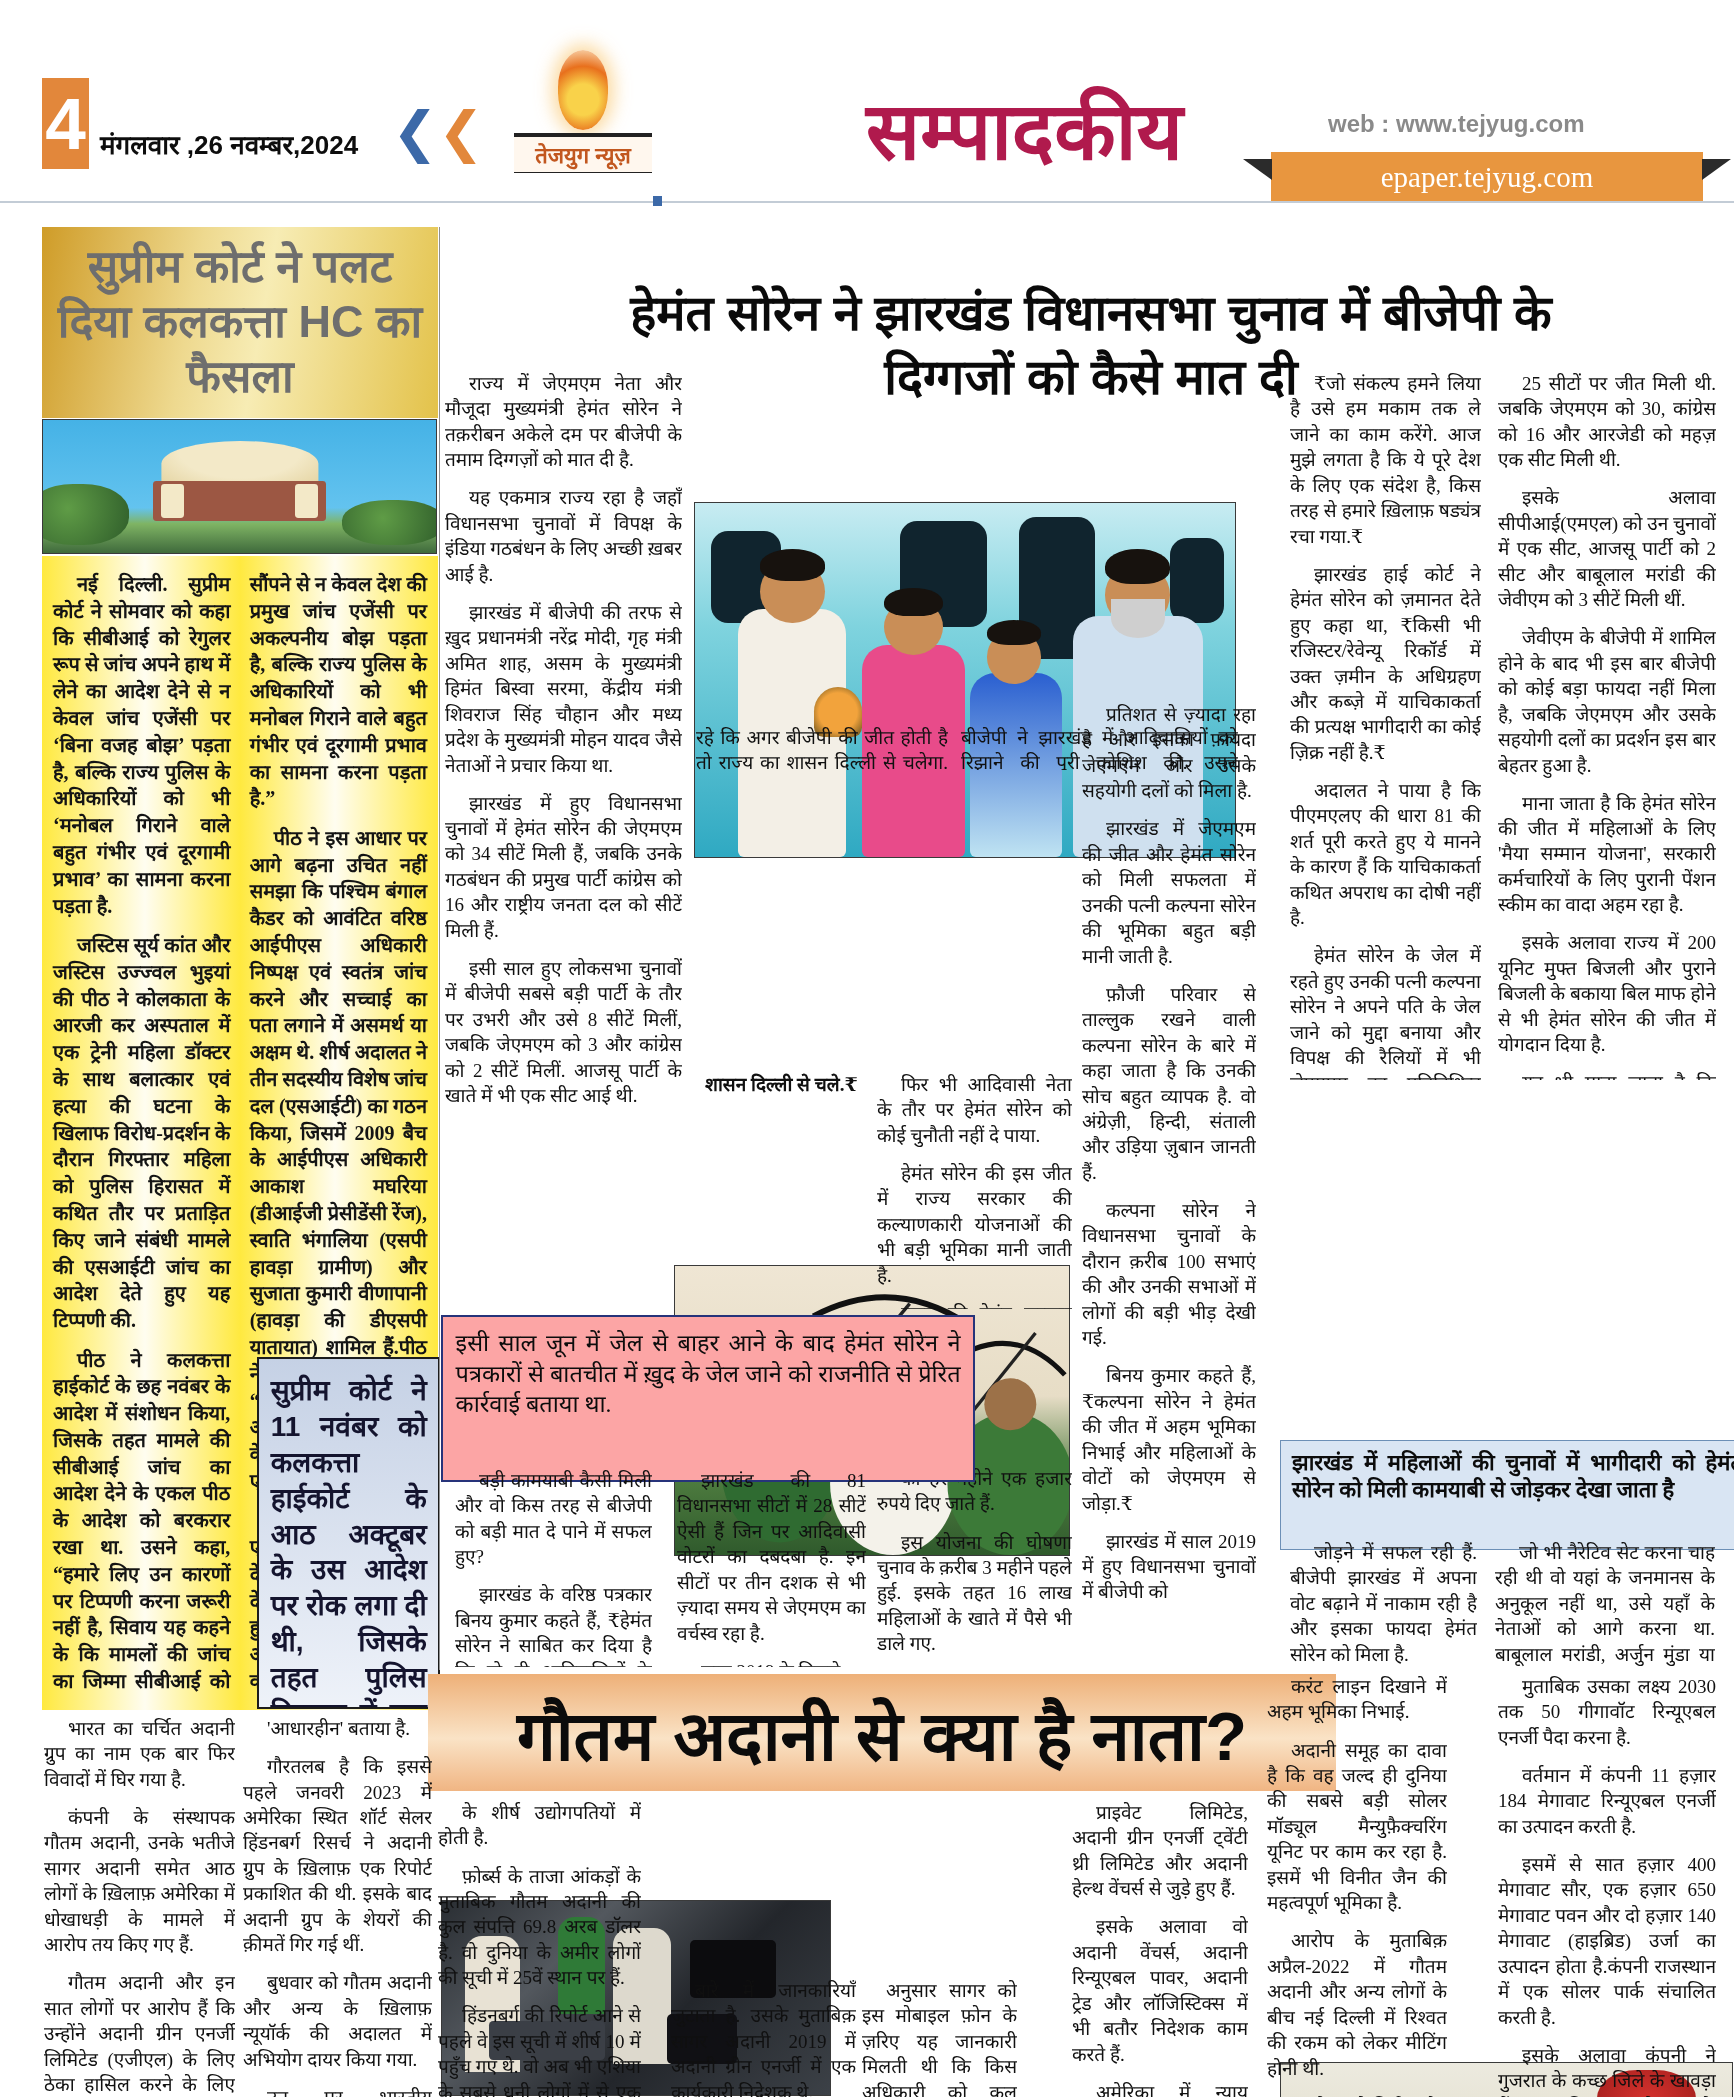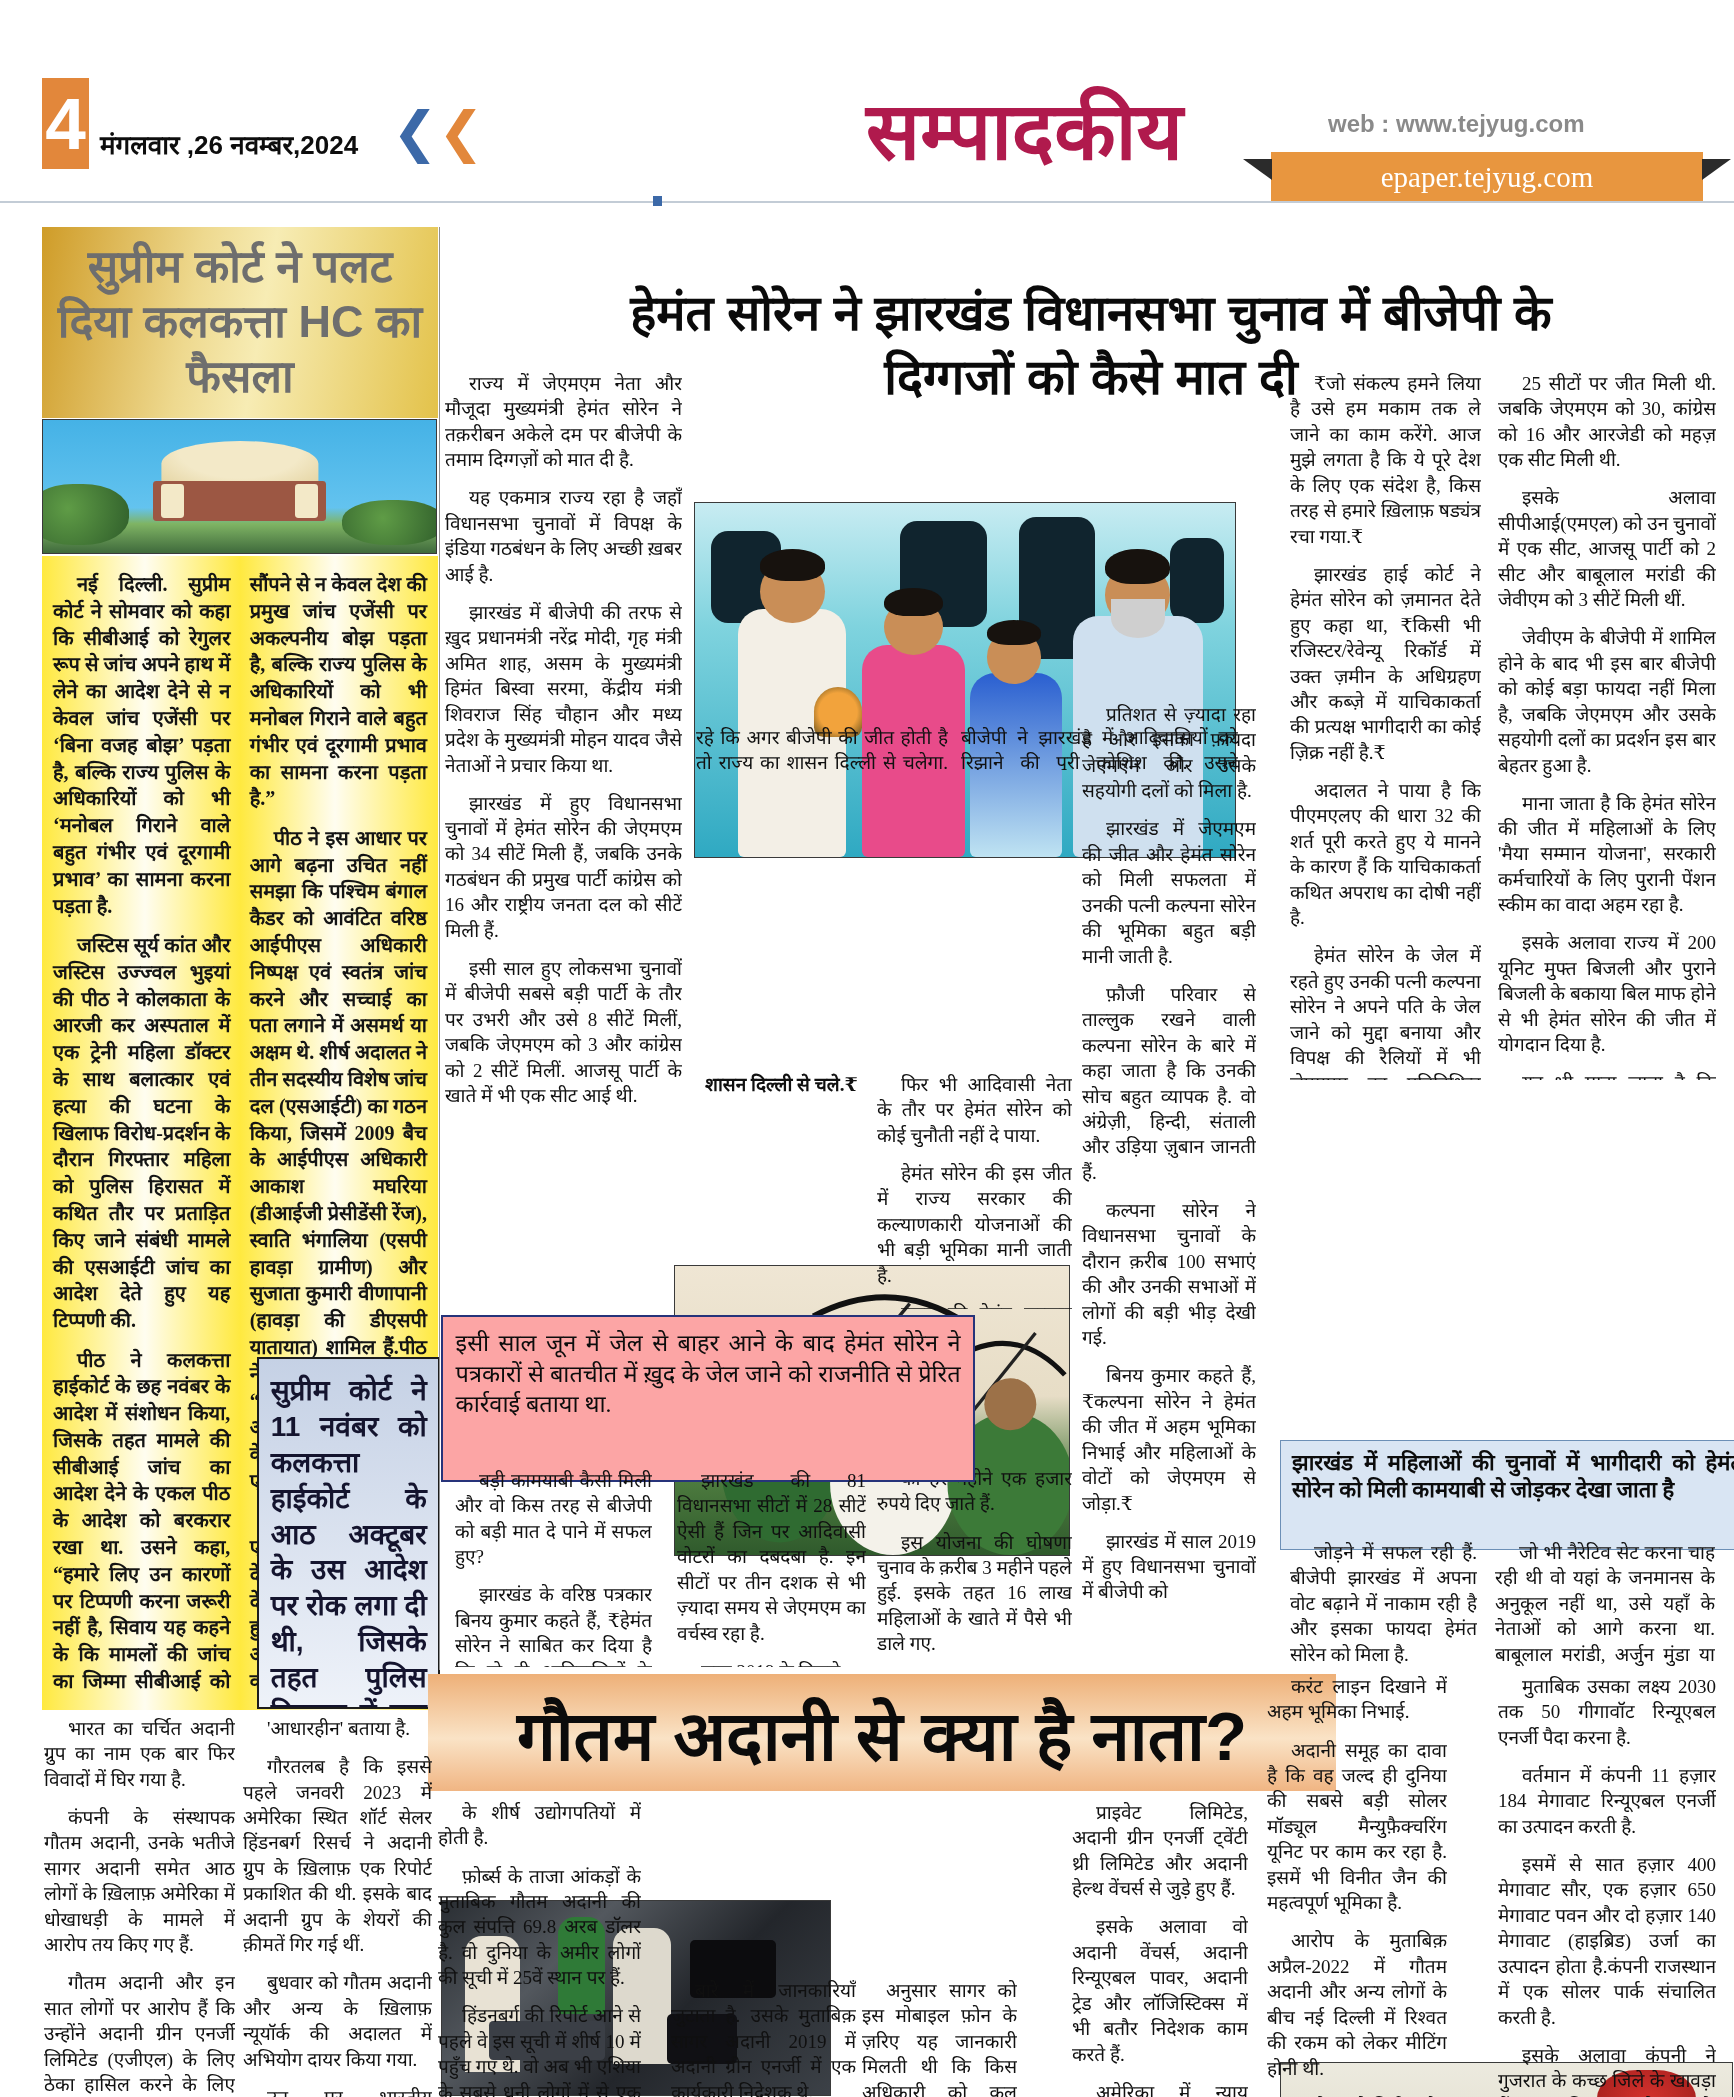--- a/index.html
+++ b/index.html
@@ -68,20 +68,24 @@
 <body>
 
 <div id="page">
 
   <div class="abs" style="left:0;top:0;width:1734px;height:203px;">
     <div class="abs pagenum" style="left:42px;top:78px;width:47px;height:91px;font-size:73px;">
       <span>4</span>
     </div>
     <div class="abs date" style="left:100px;top:126px;font-size:26px;">मंगलवार ,26 नवम्बर,2024</div>
     <div class="abs chev" style="left:392px;top:105px;font-size:55px;color:#3c69a8;">❮<span style="color:#e2873b;">❮</span></div>
+    <div class="abs" style="left:514px;top:50px;width:138px;height:143px;text-align:center;">
+      <div class="logo-flame" style="margin:0 auto;"></div>
+      <div class="logo-text" style="font-size:22px;margin-top:2.5px;">तेजयुग न्यूज़</div>
+    </div>
     <div class="abs section-title" style="left:752px;top:73px;width:545px;text-align:center;font-size:80px;">सम्पादकीय</div>
     <div class="abs webline" style="left:1328px;top:110px;font-size:24px;">web : www.tejyug.com</div>
     <div class="abs ribbon" style="left:1271px;top:152px;width:432px;height:51px;font-size:29px;">
       <span>epaper.tejyug.com</span>
     </div>
     <div class="abs ribbon-tail" style="left:1243px;top:159px;border-width:0 29px 21px 0;border-color:transparent #2b2b2b transparent transparent;"></div>
     <div class="abs ribbon-tail" style="left:1702px;top:159px;border-width:21px 29px 0 0;border-color:#2b2b2b transparent transparent transparent;"></div>
     <div class="abs hrule" style="left:0;top:201px;width:1734px;height:1.7px;"></div>
     <div class="abs blue-accent" style="left:653px;top:196px;width:9.2px;height:10px;"></div>
   </div>
@@ -210,21 +214,21 @@
       <p>झारखंड के वरिष्ठ पत्रकार बिनय कुमार कहते हैं, ₹हेमंत सोरेन ने साबित कर दिया है कि वो ही आदिवासियों के सबसे बड़े नेता हैं. उन्होंने झारखंड में</p>
     </div>
   <div class="abs bodytext news" style="left:677px;top:1468px;width:189px;height:199px;">
       <p>झारखंड की 81 विधानसभा सीटों में 28 सीटें ऐसी हैं जिन पर आदिवासी वोटरों का दबदबा है. इन सीटों पर तीन दशक से भी ज़्यादा समय से जेएमएम का वर्चस्व रहा है.</p>
       <p>साल 2019 के पिछले</p>
     </div>
 
   <div class="abs bodytext news" style="left:1290px;top:371px;width:191px;height:709px;">
       <p>₹जो संकल्प हमने लिया है उसे हम मकाम तक ले जाने का काम करेंगे. आज मुझे लगता है कि ये पूरे देश के लिए एक संदेश है, किस तरह से हमारे ख़िलाफ़ षड्यंत्र रचा गया.₹</p>
       <p>झारखंड हाई कोर्ट ने हेमंत सोरेन को ज़मानत देते हुए कहा था, ₹किसी भी रजिस्टर/रेवेन्यू रिकॉर्ड में उक्त ज़मीन के अधिग्रहण और कब्ज़े में याचिकाकर्ता की प्रत्यक्ष भागीदारी का कोई ज़िक्र नहीं है.₹</p>
-      <p>अदालत ने पाया है कि पीएमएलए की धारा 32 की शर्त पूरी करते हुए ये मानने के कारण हैं कि याचिकाकर्ता कथित अपराध का दोषी नहीं है.</p>
+      <p>अदालत ने पाया है कि पीएमएलए की धारा 81 की शर्त पूरी करते हुए ये मानने के कारण हैं कि याचिकाकर्ता कथित अपराध का दोषी नहीं है.</p>
       <p>हेमंत सोरेन के जेल में रहते हुए उनकी पत्नी कल्पना सोरेन ने अपने पति के जेल जाने को मुद्दा बनाया और विपक्ष की रैलियों में भी जेएमएम का प्रतिनिधित्व किया.</p>
     </div>
   <div class="abs bodytext news" style="left:1498px;top:371px;width:218px;height:709px;">
       <p>25 सीटों पर जीत मिली थी. जबकि जेएमएम को 30, कांग्रेस को 16 और आरजेडी को महज़ एक सीट मिली थी.</p>
       <p>इसके अलावा सीपीआई(एमएल) को उन चुनावों में एक सीट, आजसू पार्टी को 2 सीट और बाबूलाल मरांडी की जेवीएम को 3 सीटें मिली थीं.</p>
       <p>जेवीएम के बीजेपी में शामिल होने के बाद भी इस बार बीजेपी को कोई बड़ा फायदा नहीं मिला है, जबकि जेएमएम और उसके सहयोगी दलों का प्रदर्शन इस बार बेहतर हुआ है.</p>
       <p>माना जाता है कि हेमंत सोरेन की जीत में महिलाओं के लिए 'मैया सम्मान योजना', सरकारी कर्मचारियों के लिए पुरानी पेंशन स्कीम का वादा अहम रहा है.</p>
       <p>इसके अलावा राज्य में 200 यूनिट मुफ्त बिजली और पुराने बिजली के बकाया बिल माफ होने से भी हेमंत सोरेन की जीत में योगदान दिया है.</p>
       <p>यह भी माना जाता है कि बीजेपी के पास हेमंत सोरेन को चुनौती देने वाला कोई चेहरा नहीं था.</p>
     </div>

